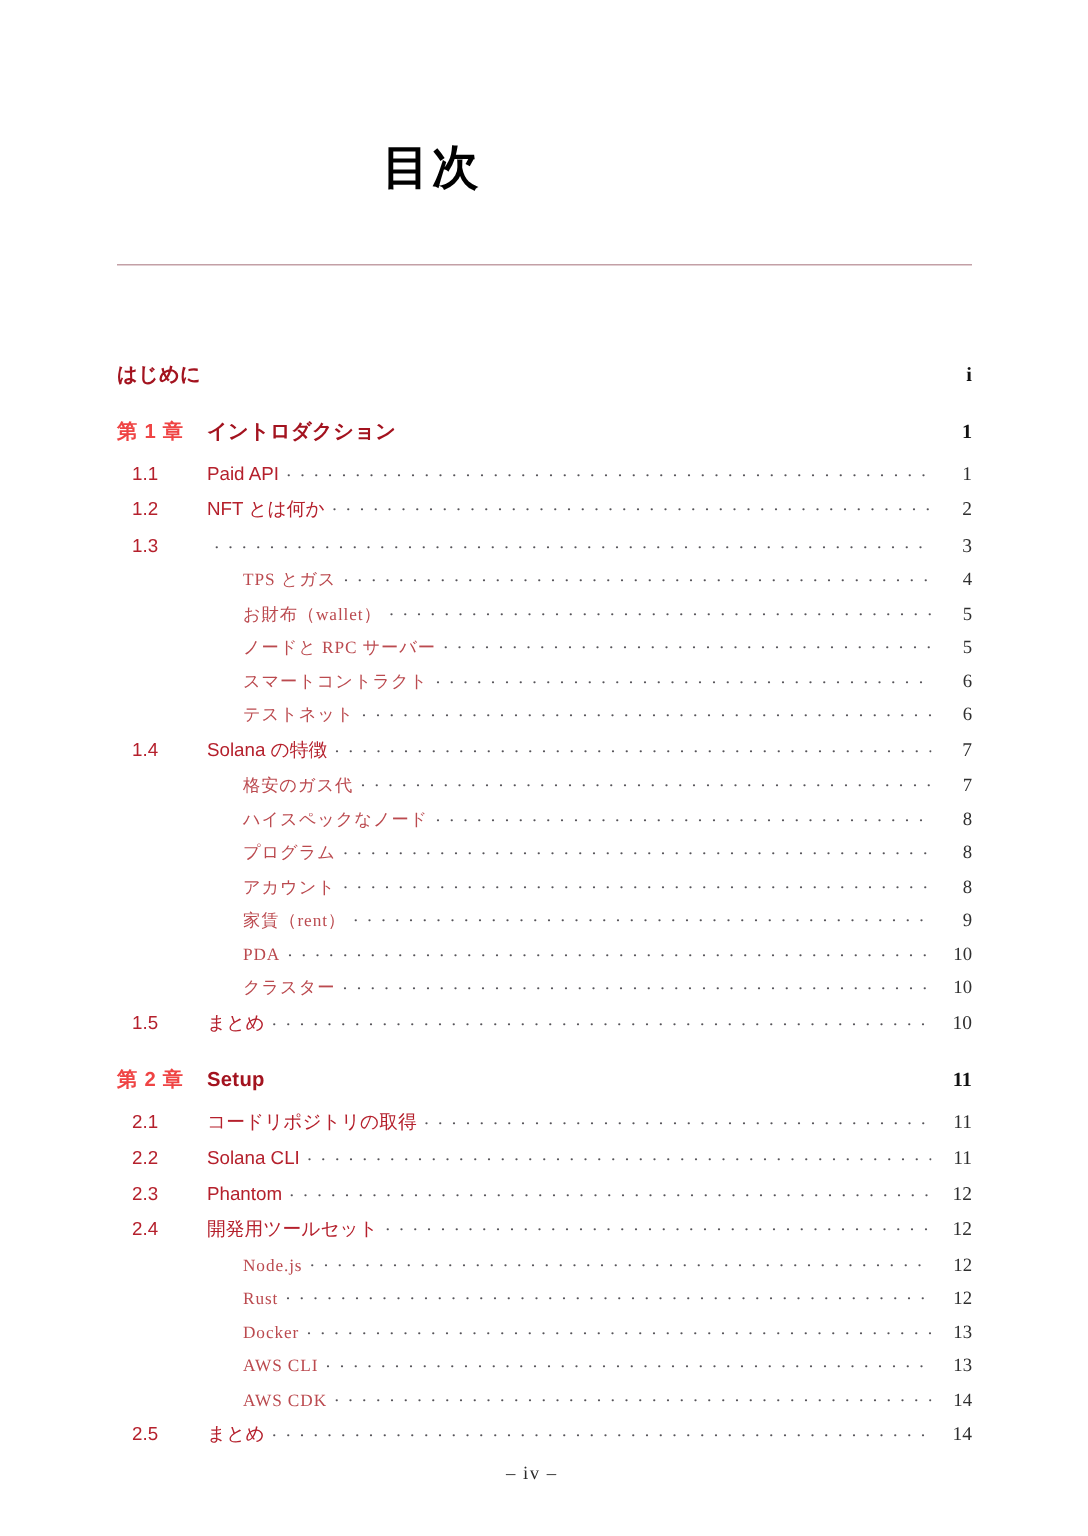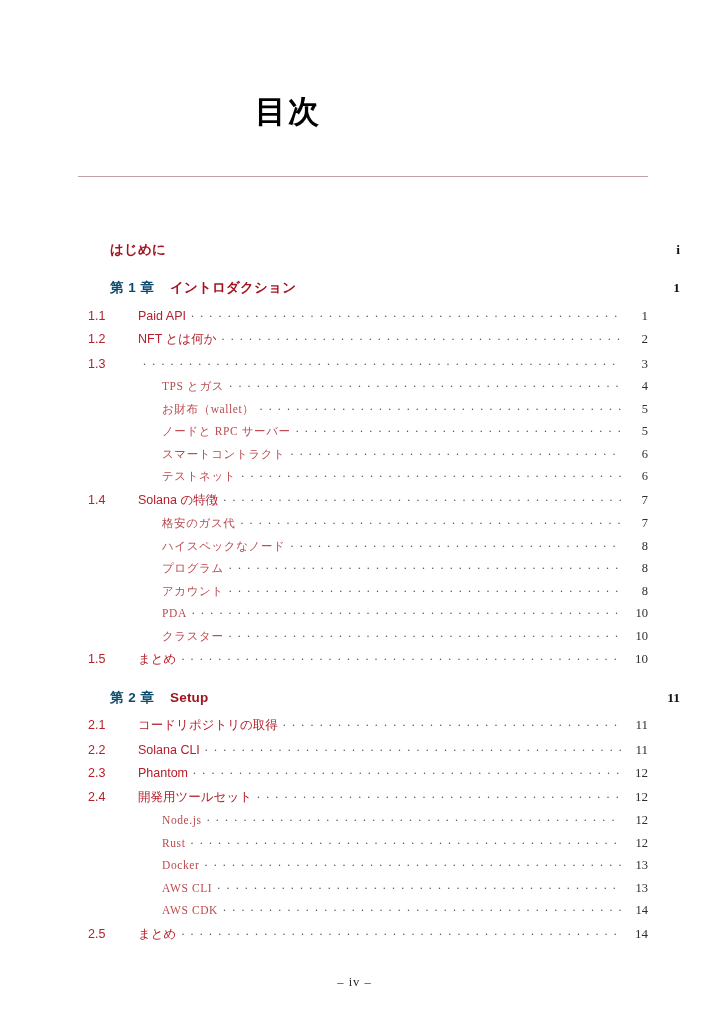--- a/index.html
+++ b/index.html
@@ -90,25 +90,24 @@
     flex: 0 0 auto;
     text-align: right;
     font-family: "Liberation Serif", "DejaVu Serif", serif;
     color: #3a3a3a;
   }
 
   
   .entry.chapter {
     font-weight: bold;
     font-size: 13.5px;
-    margin-left: 32px;
   }
   .entry.chapter .num {
     width: 60px;
-    color: #0c4a6e;
+    color: #ef4444;
     letter-spacing: 0.5px;
   }
   .entry.chapter .title-cell {
     color: #a3131f;
     letter-spacing: 0.2px;
   }
   .entry.chapter .pageno {
     width: 22px;
     color: #111111;
     font-family: "Liberation Serif", "DejaVu Serif", serif;
@@ -271,20 +270,26 @@
         <span class="pageno">8</span>
       </div>
       <div class="entry subsection">
         <span class="num"></span>
         <span class="title-cell">アカウント</span>
         <span class="leader"></span>
         <span class="pageno">8</span>
       </div>
       <div class="entry subsection">
         <span class="num"></span>
+        <span class="title-cell">家賃（rent）</span>
+        <span class="leader"></span>
+        <span class="pageno">9</span>
+      </div>
+      <div class="entry subsection">
+        <span class="num"></span>
         <span class="title-cell">PDA</span>
         <span class="leader"></span>
         <span class="pageno">10</span>
       </div>
       <div class="entry subsection">
         <span class="num"></span>
         <span class="title-cell">クラスター</span>
         <span class="leader"></span>
         <span class="pageno">10</span>
       </div>

